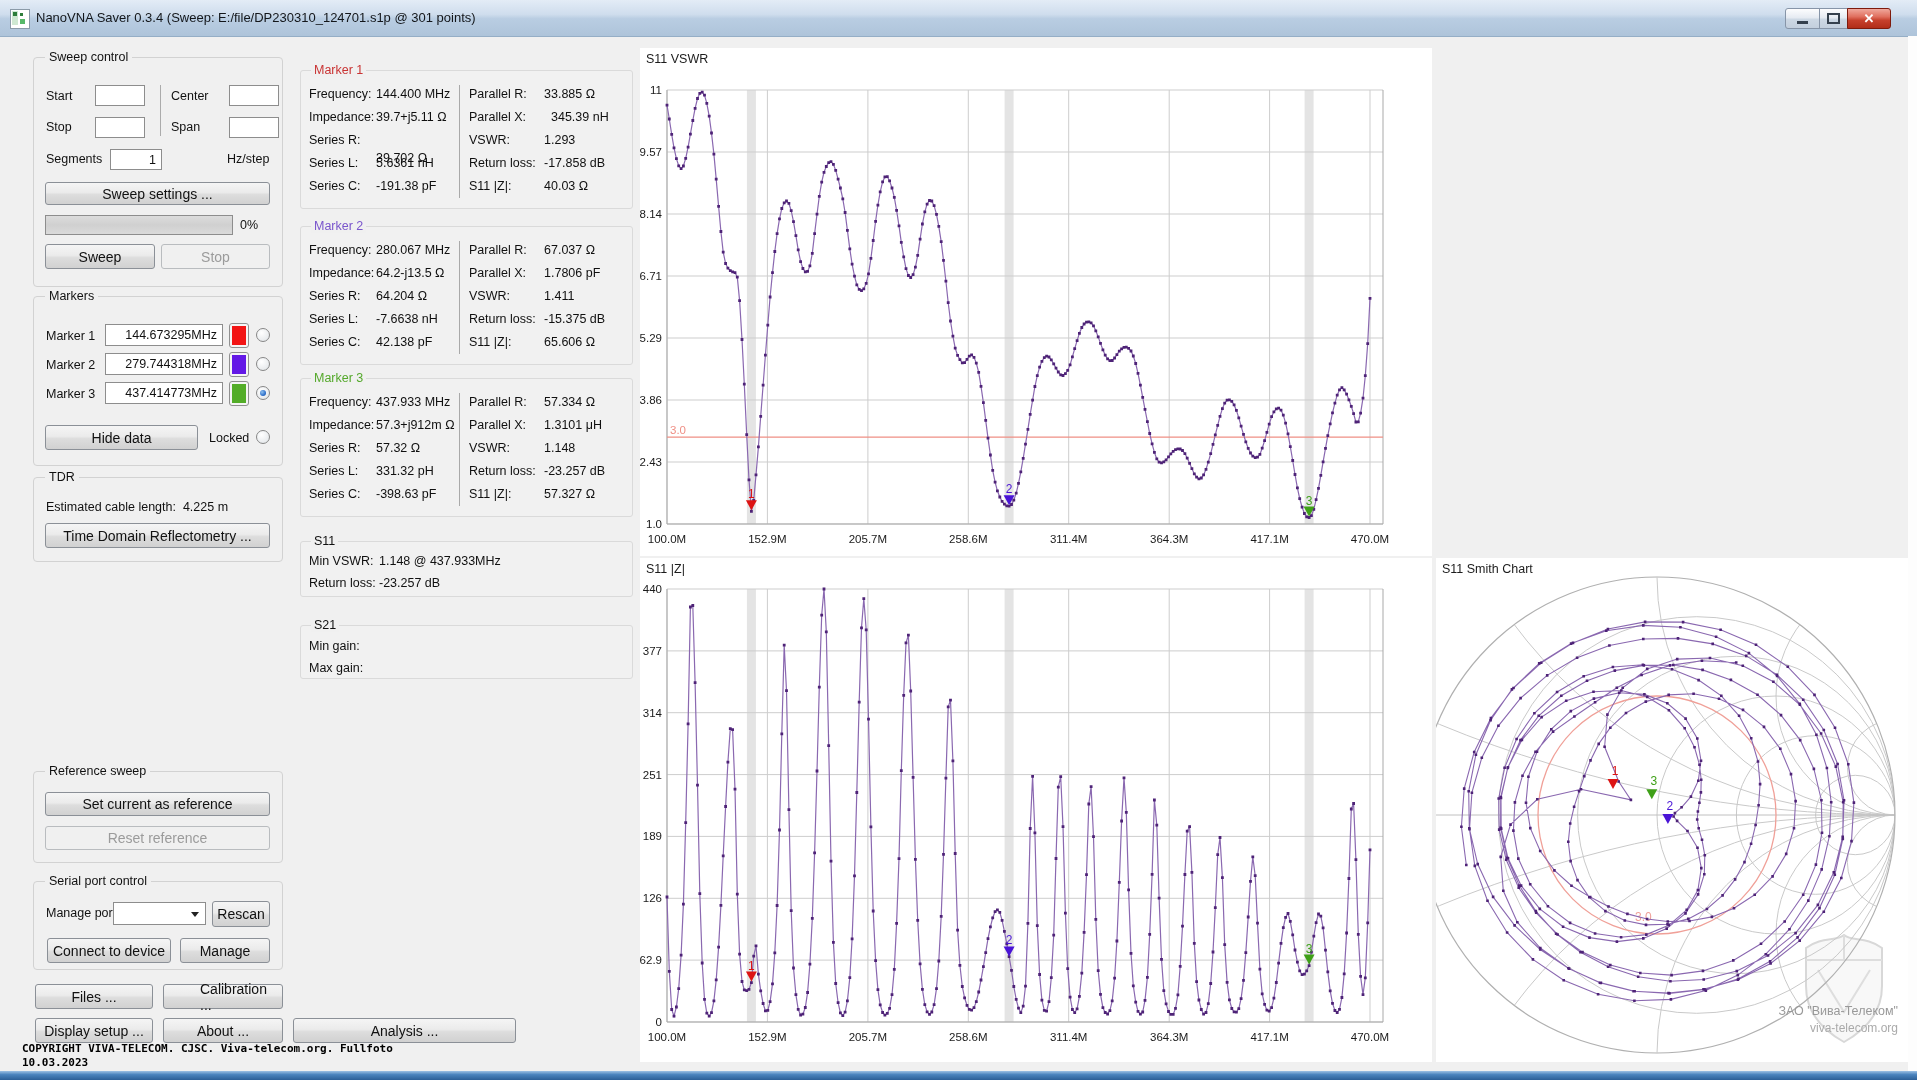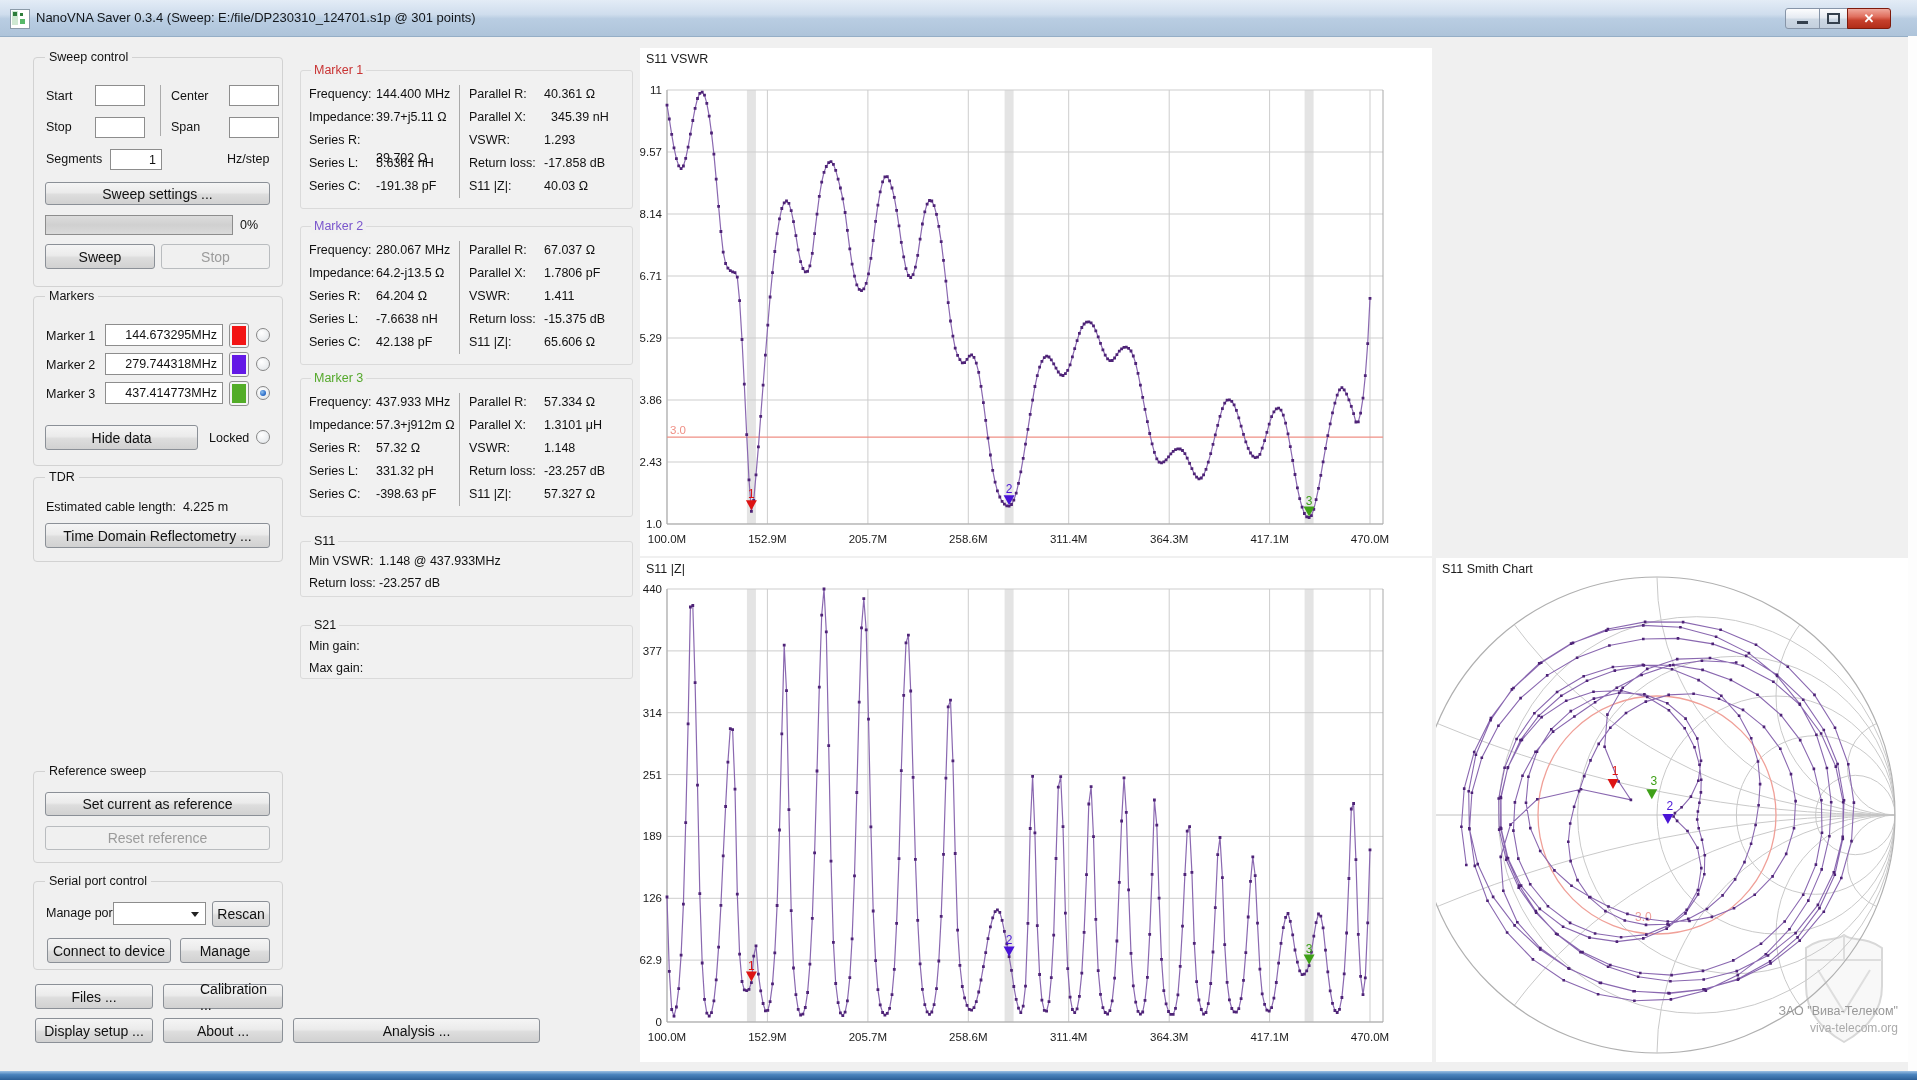--- a/index.html
+++ b/index.html
@@ -156,38 +156,40 @@
   <div class="lbl" style="left:46px;top:906px;">Manage port</div>
   <div class="combo" style="left:113px;top:902px;width:93px;height:23px;"><span></span><span class="arr"></span></div>
   <div class="btn" style="left:212px;top:901px;width:58px;height:26px;">Rescan</div>
   <div class="btn" style="left:47px;top:938px;width:124px;height:25px;">Connect to device</div>
   <div class="btn" style="left:180px;top:938px;width:90px;height:25px;">Manage</div>
 
   <div class="btn" style="left:35px;top:984px;width:118px;height:25px;">Files ...</div>
   <div class="btn" style="left:163px;top:984px;width:120px;height:25px;padding-left:36px;">Calibration ...</div>
   <div class="btn" style="left:35px;top:1018px;width:118px;height:25px;">Display setup ...</div>
   <div class="btn" style="left:163px;top:1018px;width:120px;height:25px;">About ...</div>
-  <div class="btn" style="left:293px;top:1018px;width:247px;height:25px;">Analysis ...</div>
-
+  <div class="btn" style="left:293px;top:1018px;width:223px;height:25px;">Analysis ...</div>
+
+  <div class="copyright"><span>COPYRIGHT VIVA-TELECOM. CJSC. Viva-telecom.org. Fullfoto</span>
+<span>10.03.2023</span></div>
 
   <div class="mpanel" style="top:70px;height:139px;">
     <span class="mtitle" style="color: rgb(201, 52, 52);">Marker 1</span>
     <div class="mdiv"></div>
   <div class="mcell " style="left: 8px; top: 16px; width: 67px;">Frequency:</div>
       <div class="mcell clip" style="left: 75px; top: 16px; width: 82px;">144.400 MHz</div>
       <div class="mcell " style="left: 8px; top: 39px; width: 67px;">Impedance:</div>
       <div class="mcell clip" style="left: 75px; top: 39px; width: 82px;">39.7+j5.11 Ω</div>
       <div class="mcell " style="left: 8px; top: 62px; width: 67px;">Series R:</div>
       <div class="mcell clip" style="left: 75px; top: 80px; width: 82px;">39.702 Ω</div>
       <div class="mcell " style="left: 8px; top: 85px; width: 67px;">Series L:</div>
       <div class="mcell clip" style="left: 75px; top: 85px; width: 82px;">5.6361 nH</div>
       <div class="mcell " style="left: 8px; top: 108px; width: 67px;">Series C:</div>
       <div class="mcell clip" style="left: 75px; top: 108px; width: 82px;">-191.38 pF</div>
       <div class="mcell " style="left: 168px; top: 16px; width: 75px;">Parallel R:</div>
-      <div class="mcell " style="left: 243px; top: 16px; width: 86px;">40.361 Ω</div>
+      <div class="mcell " style="left: 243px; top: 16px; width: 86px;">33.885 Ω</div>
       <div class="mcell " style="left: 168px; top: 39px; width: 75px;">Parallel X:</div>
       <div class="mcell " style="left: 243px; top: 39px; width: 86px; margin-left: 7px;">345.39 nH</div>
       <div class="mcell " style="left: 168px; top: 62px; width: 75px;">VSWR:</div>
       <div class="mcell " style="left: 243px; top: 62px; width: 86px;">1.293</div>
       <div class="mcell " style="left: 168px; top: 85px; width: 75px;">Return loss:</div>
       <div class="mcell " style="left: 243px; top: 85px; width: 86px;">-17.858 dB</div>
       <div class="mcell " style="left: 168px; top: 108px; width: 75px;">S11 |Z|:</div>
       <div class="mcell " style="left: 243px; top: 108px; width: 86px;">40.03 Ω</div>
     </div>
   <div class="mpanel" style="top:226px;height:139px;">

